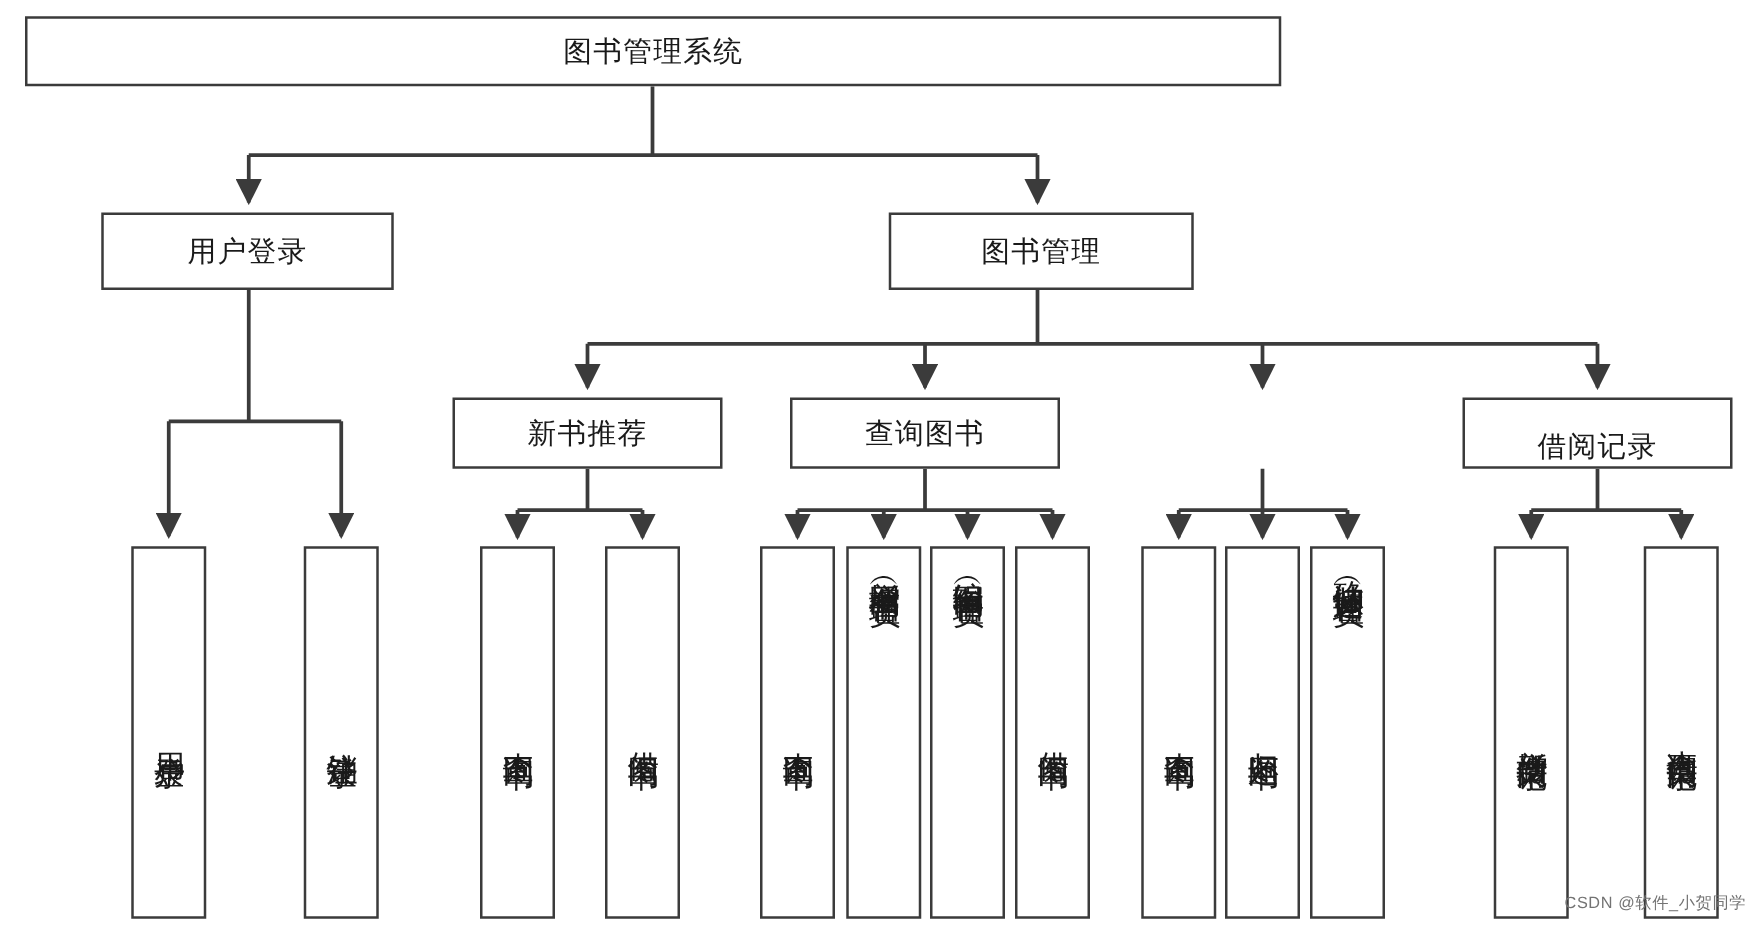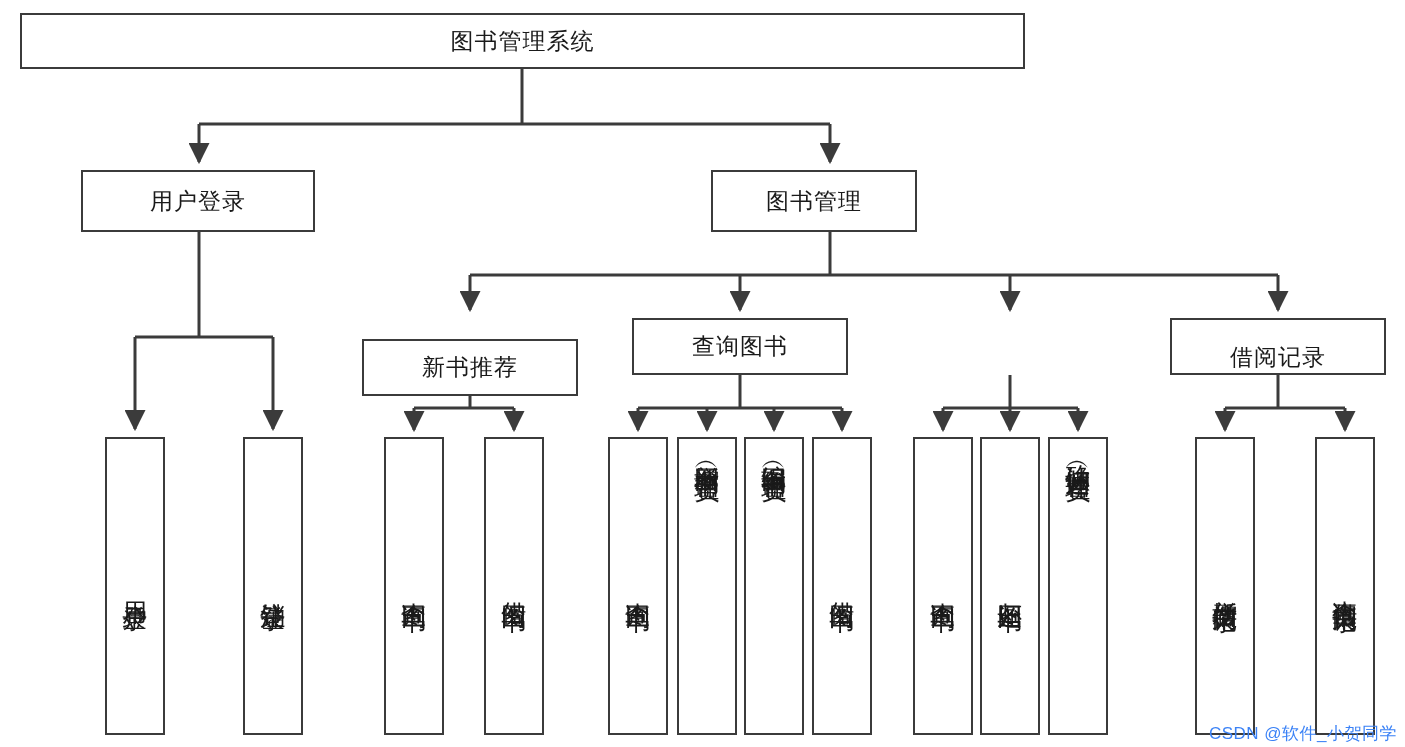--- a/index.html
+++ b/index.html
@@ -53,23 +53,23 @@
     white-space: nowrap;
     display: block;
   }
   .node.vert.center-text {
     align-items: center;
     padding-top: 0;
   }
   .watermark {
     position: absolute;
     right: 8px;
-    bottom: 2px;
-    font-size: 17px;
-    color: #3b82f6;
+    bottom: 16px;
+    font-size: 13px;
+    color: #737373;
     letter-spacing: 0.5px;
     white-space: nowrap;
   }
 </style>
 </head>
 <body>
 
 <div id="diagram-root">
 
   <svg class="connectors" viewBox="0 0 1405 747">
@@ -123,25 +123,25 @@
     </g>
   </svg>
 
   <div class="node horiz" style="left:20px; top:13px; width:1005px; height:56px;">
     <span>图书管理系统</span>
   </div>
 
   <div class="node horiz" style="left:81px; top:170px; width:234px; height:62px;">
     <span>用户登录</span>
   </div>
-  <div class="node horiz" style="left:711px; top:170px; width:206px; height:62px;">
+  <div class="node horiz" style="left:711px; top:170px; width:244px; height:62px;">
     <span>图书管理</span>
   </div>
 
-  <div class="node horiz" style="left:362px; top:318px; width:216px; height:57px;margin-top:21px;">
+  <div class="node horiz" style="left:362px; top:318px; width:216px; height:57px;">
     <span>新书推荐</span>
   </div>
   <div class="node horiz" style="left:632px; top:318px; width:216px; height:57px;">
     <span>查询图书</span>
   </div>
   <div class="node horiz" style="left:1170px; top:318px; width:216px; height:57px;align-items:flex-end;">
     <span>借阅记录</span>
   </div>
 
   <div class="node vert center-text" style="left:105px; top:437px; width:60px; height:298px;">

